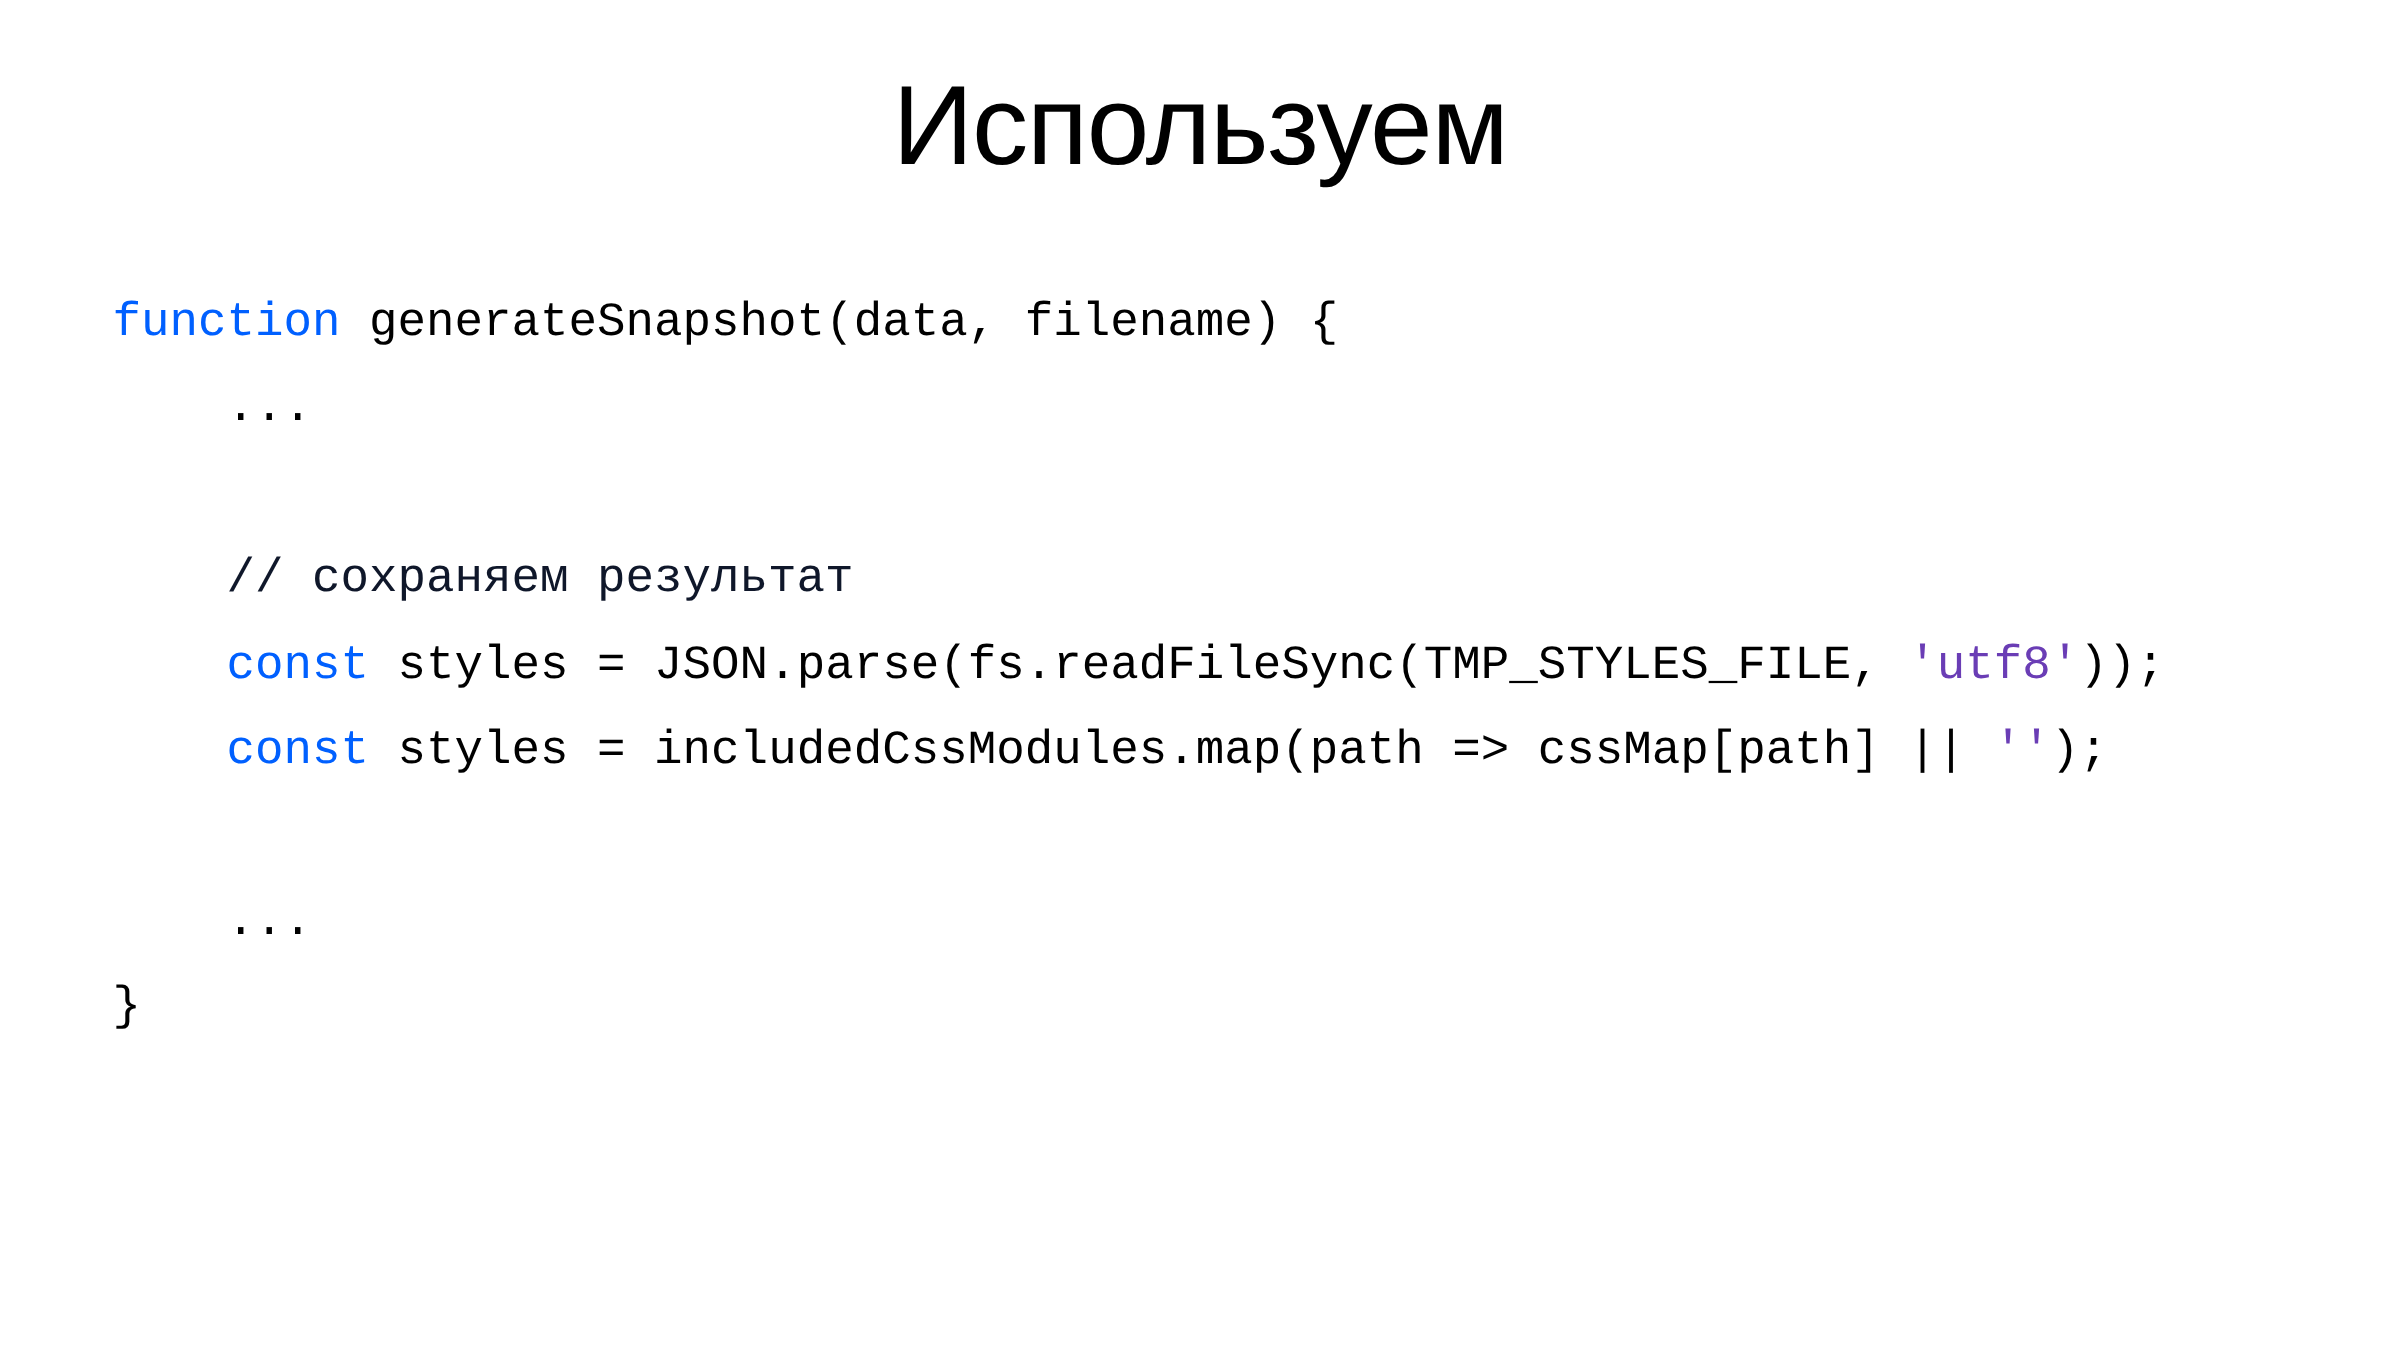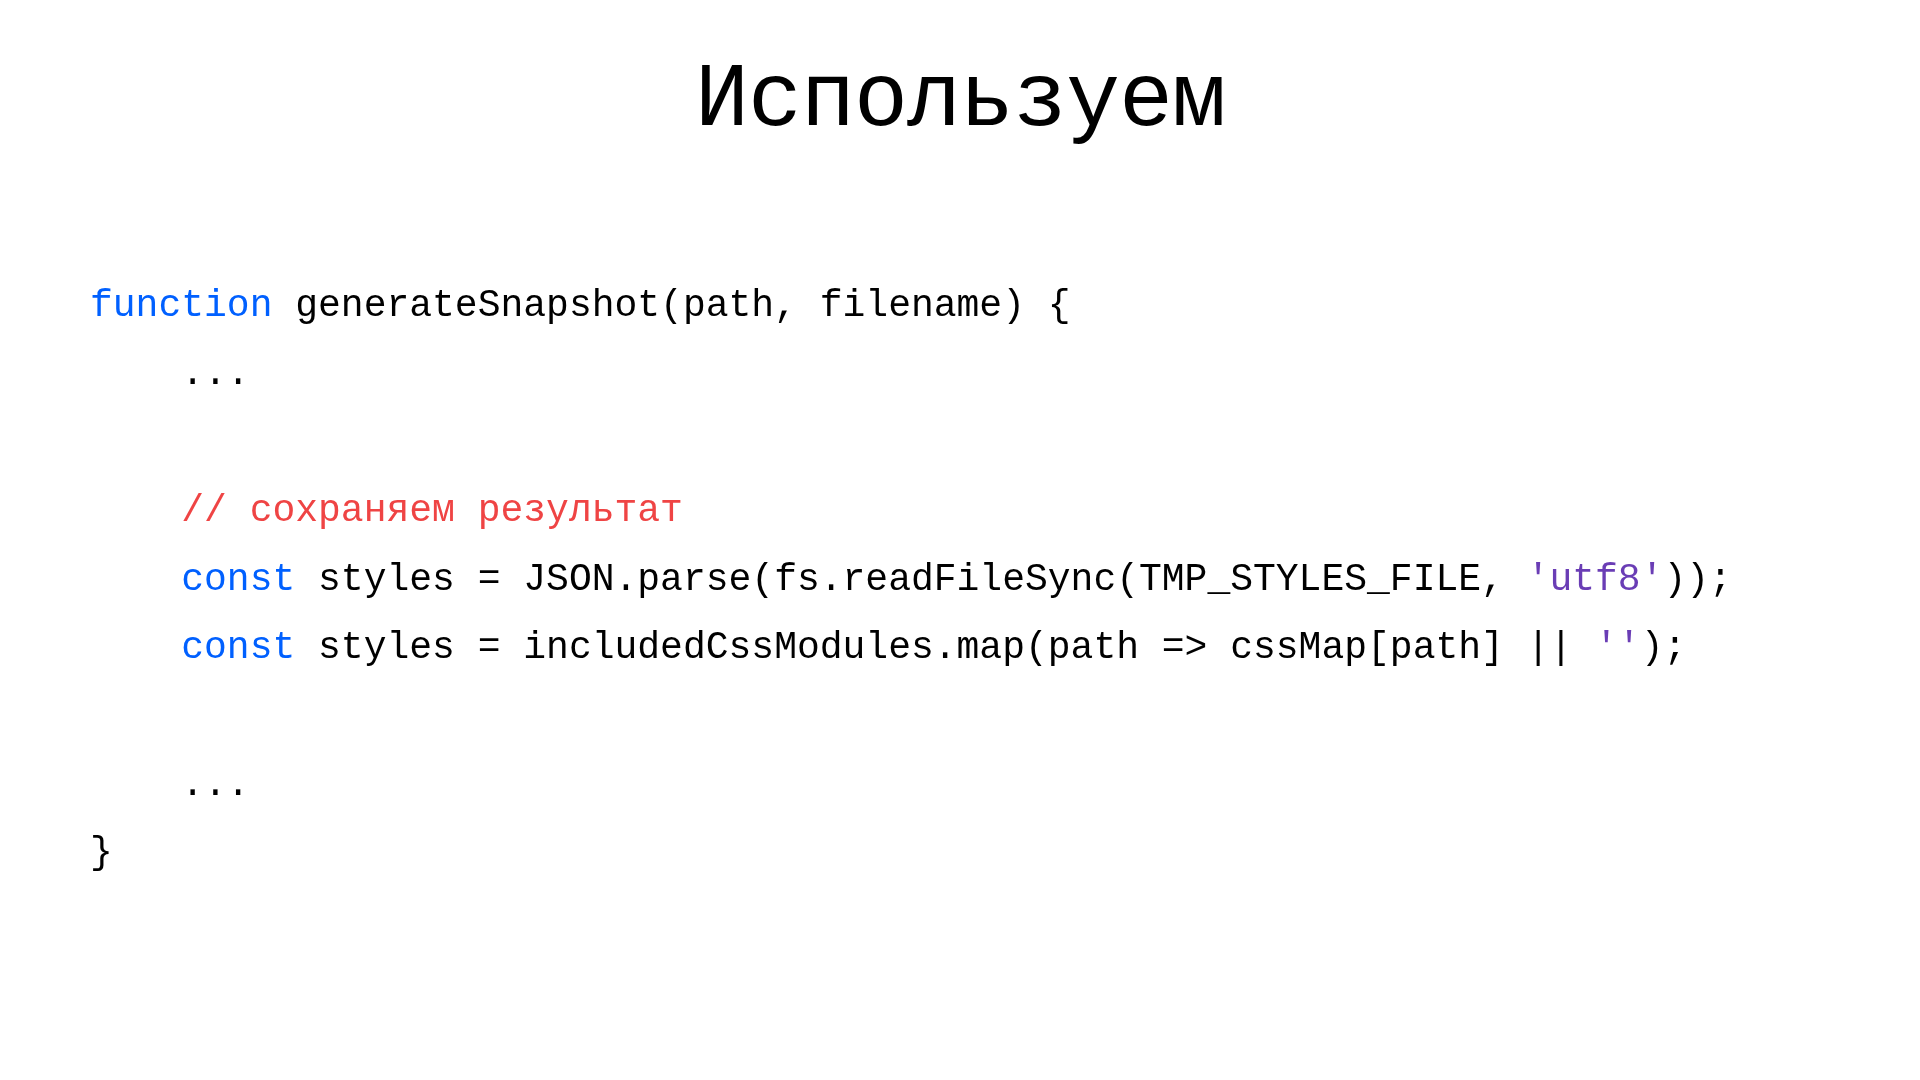--- a/index.html
+++ b/index.html
@@ -17,50 +17,49 @@
     .slide {
       width: 100%;
       height: 100%;
       padding: 50px 90px;
     }
     .title {
       text-align: center;
       font-size: 90px;
       font-weight: 400;
       color: #000;
-      margin-bottom: 120px;
+      margin-bottom: 72px;
       letter-spacing: -1px;
-      font-family: Liberation Mono, monospace;
     }
     .code-block {
       font-family: "SF Mono", "Menlo", "Monaco", "Consolas", "Courier New", monospace;
       font-size: 38px;
       line-height: 1.8;
       color: #000;
       white-space: pre;
     }
     .tok-keyword {
       color: #0060ff;
       text-align: right;
     }
     .tok-comment {
-      color: #ef4444;
+      color: #0f172a;
     }
     .tok-string {
       color: #6a3db5;
       font-family: Liberation Mono, monospace;
     }
   </style>
 </head>
 <body>
 
 <div class="slide">
   <h1 class="title">Используем</h1>
 
-  <div class="code-block"><span><span class="tok-keyword">function</span><span> generateSnapshot(path, filename) {</span></span>
+  <div class="code-block"><span><span class="tok-keyword">function</span><span> generateSnapshot(data, filename) {</span></span>
 <span>    ...</span>
 <span></span>
 <span><span>    </span><span class="tok-comment">// сохраняем результат</span></span>
 <span><span>    </span><span class="tok-keyword">const</span><span> styles = JSON.parse(fs.readFileSync(TMP_STYLES_FILE, </span><span class="tok-string">'utf8'</span><span>));</span></span>
 <span><span>    </span><span class="tok-keyword">const</span><span> styles = includedCssModules.map(path =&gt; cssMap[path] || </span><span class="tok-string">''</span><span>);</span></span>
 <span></span>
 <span>    ...</span>
 <span>}</span></div>
 </div>
 

